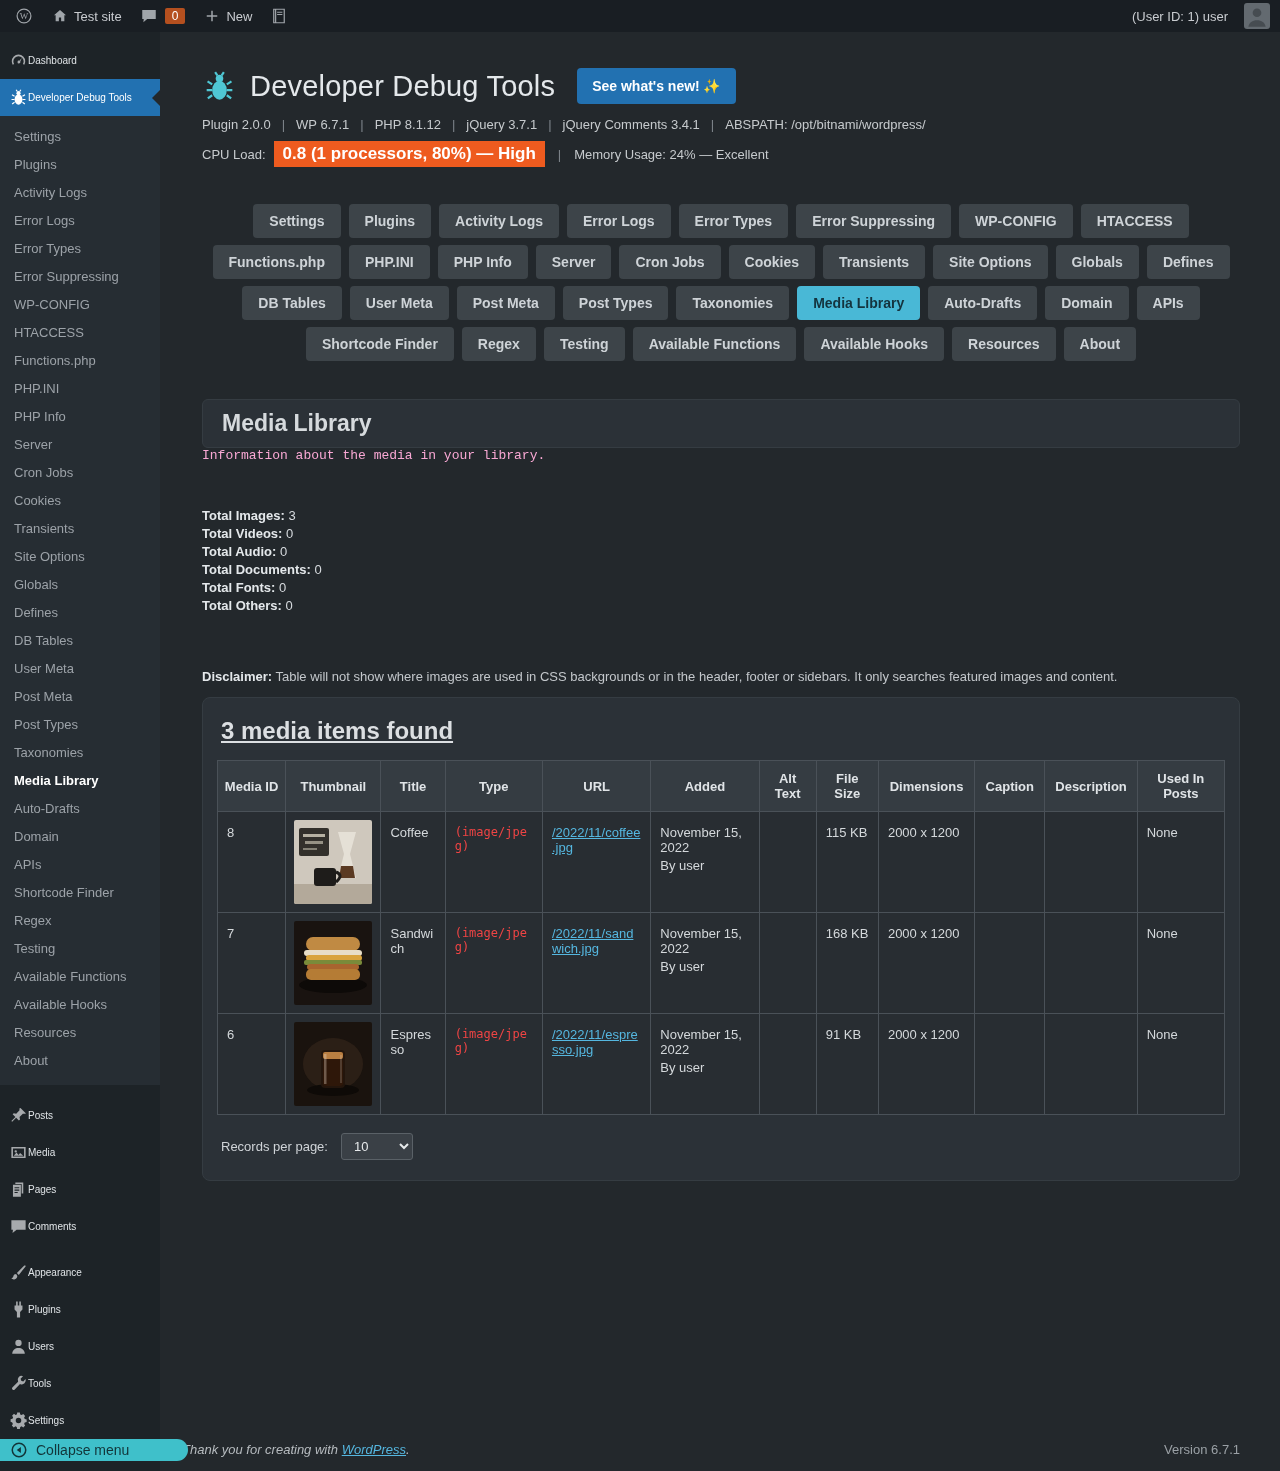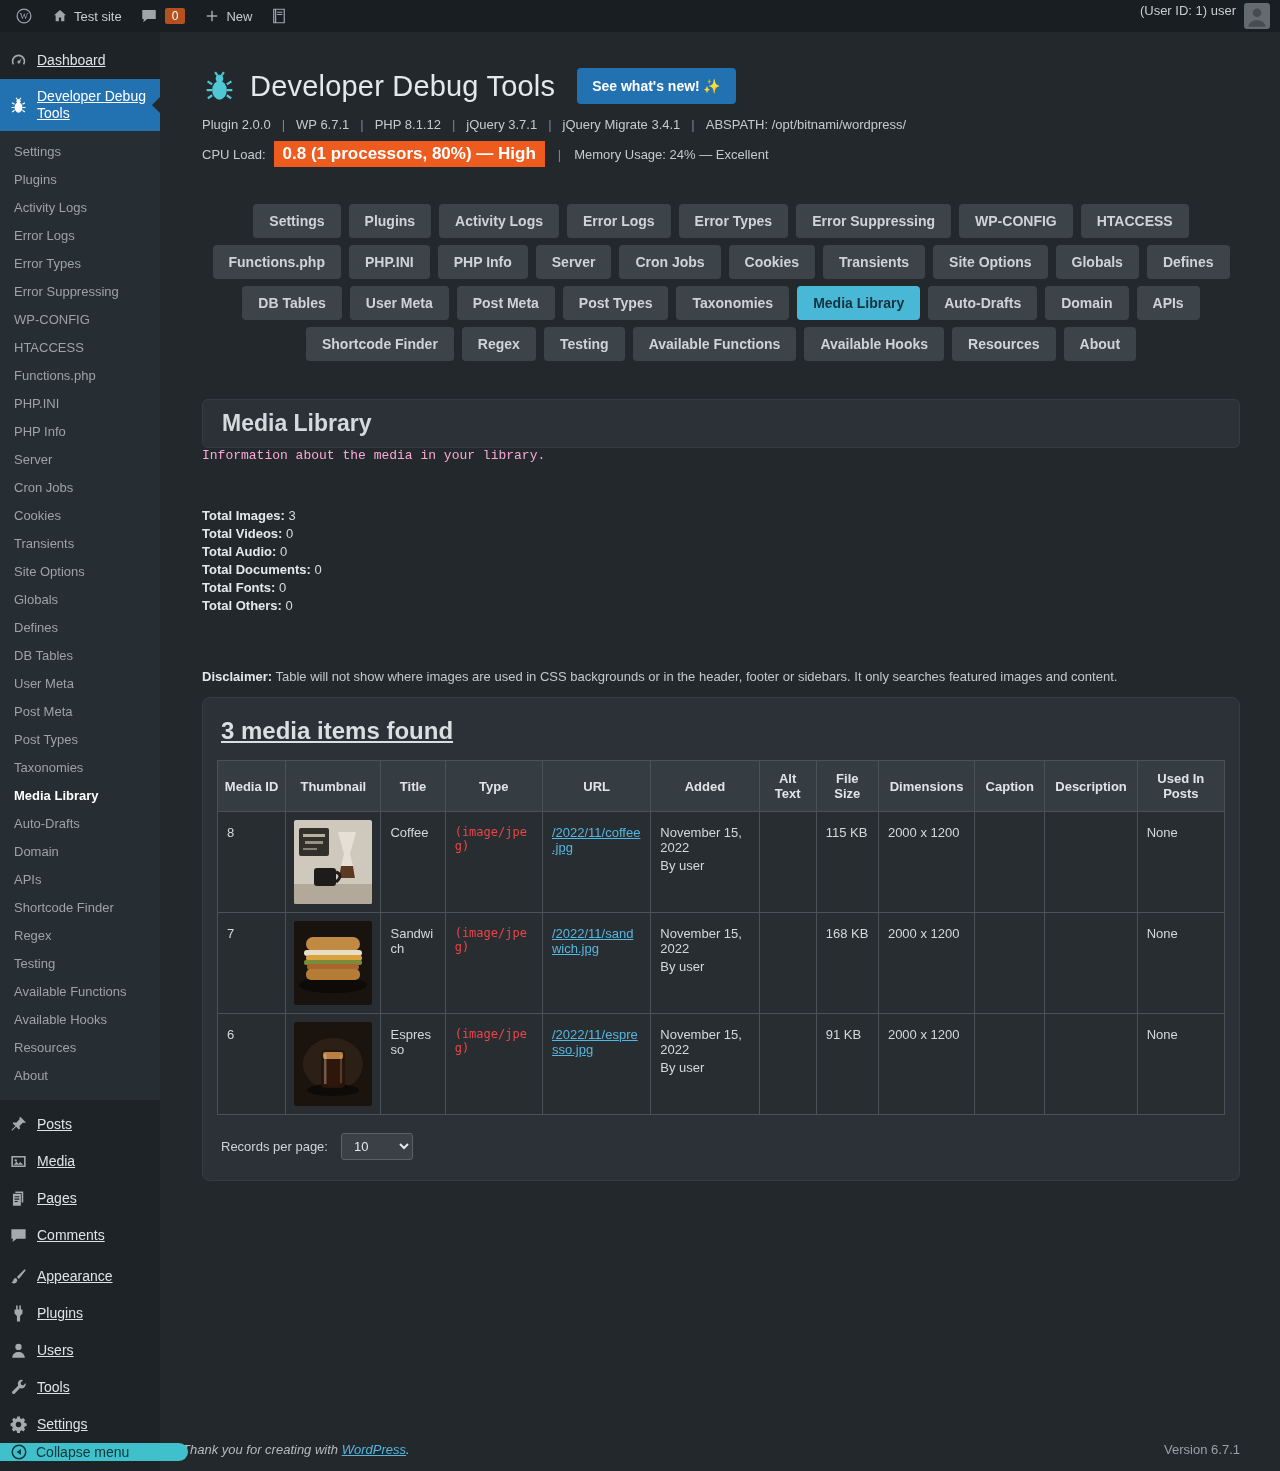--- a/index.html
+++ b/index.html
@@ -20,34 +20,34 @@
     background: var(--bar_bg, #191e23);
     display: flex; align-items: center; color: #c9ccd0; z-index: 20;
     padding: 0 10px 0 6px;
   }
   .ab-item { display: flex; align-items: center; gap: 5px; padding: 0 9px; height: 32px; font-size: 13px; cursor: pointer; }
   .ab-item svg { width: 18px; height: 18px; fill: #a0a5aa; color: #a0a5aa; }
   .count-badge {
     background: var(--count_badge, #b5501f); color: #fff; font-size: 12px;
     padding: 1px 7px; border-radius: 2px; margin-left: 2px;
   }
-  .ab-right { margin-left: auto; display: flex; gap: 8px; }
+  .ab-right { margin-left: auto; display: flex; align-items: center; gap: 16px; }
   .avatar { width: 26px; height: 26px; border-radius: 3px; overflow: hidden; display: block; cursor: pointer; }
   .avatar svg { width: 26px; height: 26px; }
 
   
   .sidebar {
     position: absolute; top: 32px; left: 0; width: 160px; height: 1439px;
     background: var(--sidebar_bg, #1d2327);
     display: flex; flex-direction: column; padding-top: 10px;
   }
   .menu-item {
-    display: flex; align-items: center; gap: 9px;
-    padding: 9px 8px 9px 9px; font-size: 14px; color: #dfe3e6; cursor: pointer;
-    line-height: 17px; position: relative; text-decoration: underline;
+    display: flex; align-items: center; gap: 0;
+    padding: 9px 8px 9px 9px; font-size: 10px; color: #dfe3e6; cursor: pointer;
+    line-height: 17px; position: relative;
   }
   .menu-item svg { width: 19px; height: 19px; fill: #a7aaad; color: #a7aaad; flex: 0 0 19px; }
   .menu-item.active { background: var(--accent_blue, #2271b1); color: #fff; }
   .menu-item.active svg { fill: #fff; color: #fff; }
   .menu-item.active::after {
     content: ""; position: absolute; right: 0; top: 50%; margin-top: -8px;
     border: 8px solid transparent; border-right-color: var(--content_bg, #23282c);
   }
   .submenu { background: var(--submenu_bg, #262d33); padding: 7px 0 10px; }
   .sub-item {
@@ -438,21 +438,21 @@
     <div class="meta-line">
 
         <span class="meta-item">Plugin 2.0.0</span>
 
         <span class="meta-item">WP 6.7.1</span>
 
         <span class="meta-item">PHP 8.1.12</span>
 
         <span class="meta-item">jQuery 3.7.1</span>
 
-        <span class="meta-item">jQuery Migrate 3.4.1</span>
+        <span class="meta-item">jQuery Comments 3.4.1</span>
 
         <span class="meta-item">ABSPATH: /opt/bitnami/wordpress/</span>
       </div>
 
     <div class="cpu-line">
       <span>CPU Load:</span>
       <span class="cpu-badge">0.8 (1 processors, 80%) — High</span>
       <span class="mem">Memory Usage: 24% — Excellent</span>
     </div>
 

